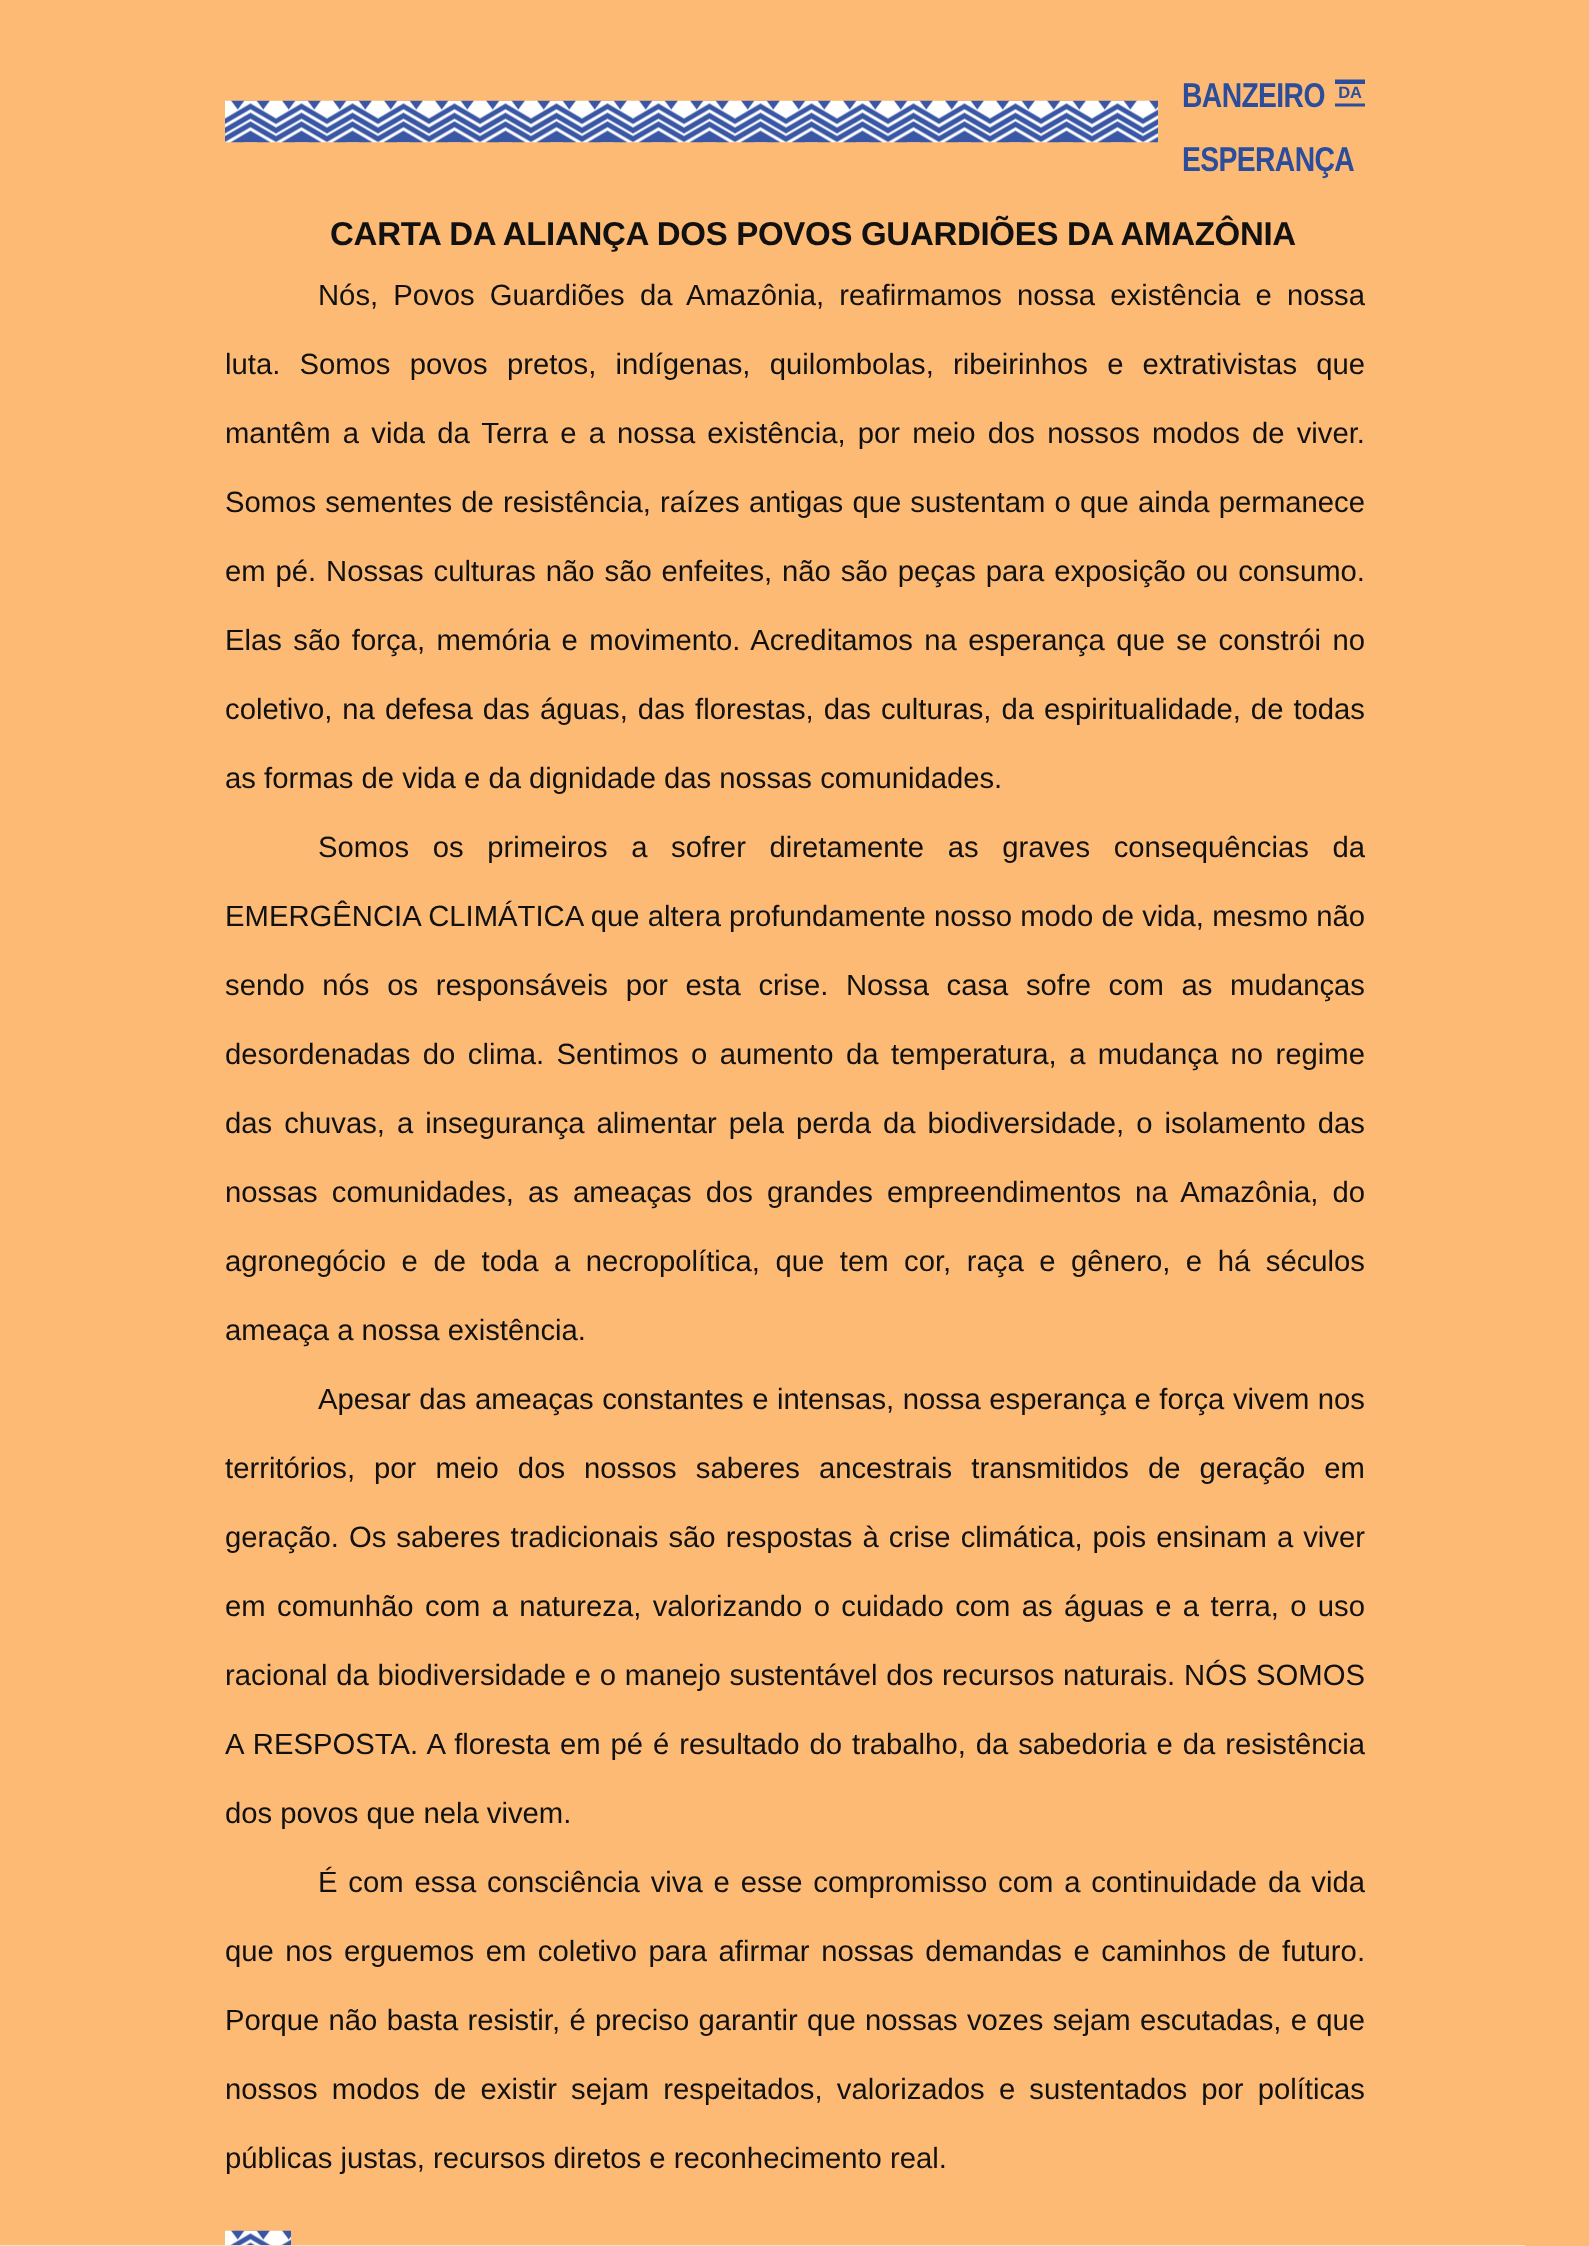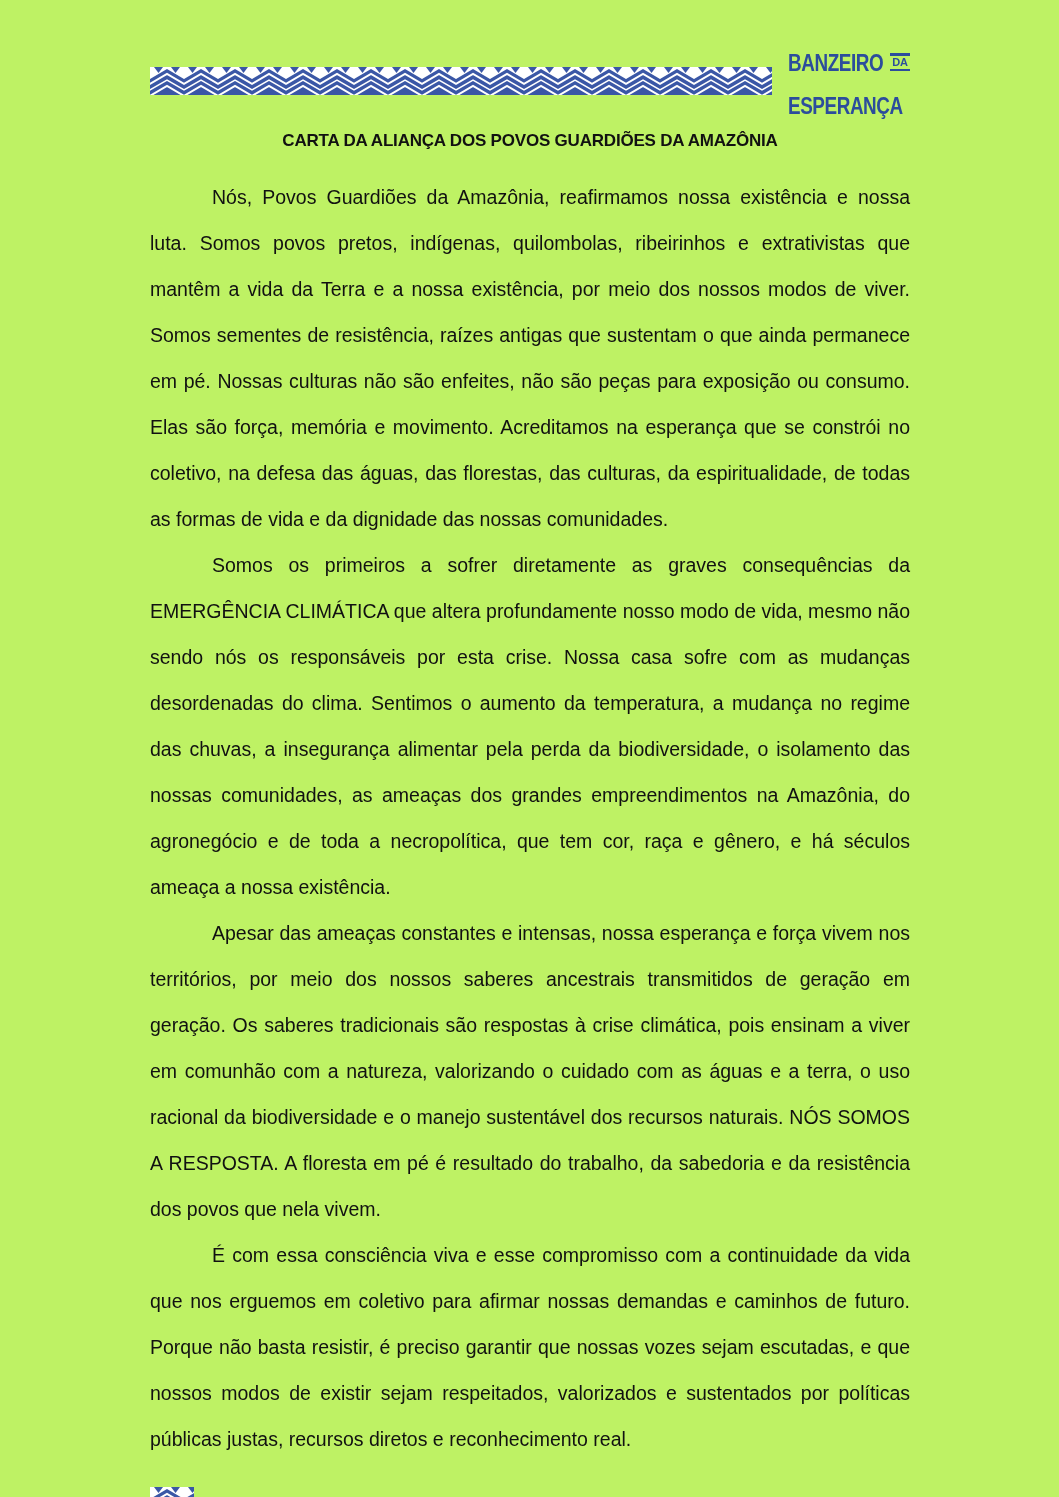--- a/index.html
+++ b/index.html
@@ -5,21 +5,21 @@
   :root{
     --pattern-blue:#3a57a6;
     --logo-blue:#2c4d9c;
     --ink:#111111;
   }
   html,body{margin:0;padding:0;background:#ffffff;}
   .page{
     position:relative;
     width:1059px;
     height:1497px;
-    background:#bef264;
+    background:#fdba74;
     overflow:hidden;
     font-family:"Liberation Sans", sans-serif;
     color:var(--ink);
   }
   
   .zigzag-band{
     position:absolute;
     left:150px; top:67px;
     width:622px; height:28px;
   }
@@ -49,23 +49,23 @@
     padding:1px 2px 1px 2px;
     margin-left:-14px;
     margin-top:1px;
   }
   .logo-row2{margin-top:20px;text-align:right;}
   
   .doc-title{
     position:absolute;
     left:150px; top:131px;
     width:760px;
-    margin:0;
+    margin:12px;
     text-align:center;
-    font-size:17px;
+    font-size:22px;
     font-weight:bold;
     letter-spacing:-0.2px;
   }
   
   .content{
     position:absolute;
     left:150px; top:174px;
     width:760px;
     font-size:19.5px;
     line-height:46px;

